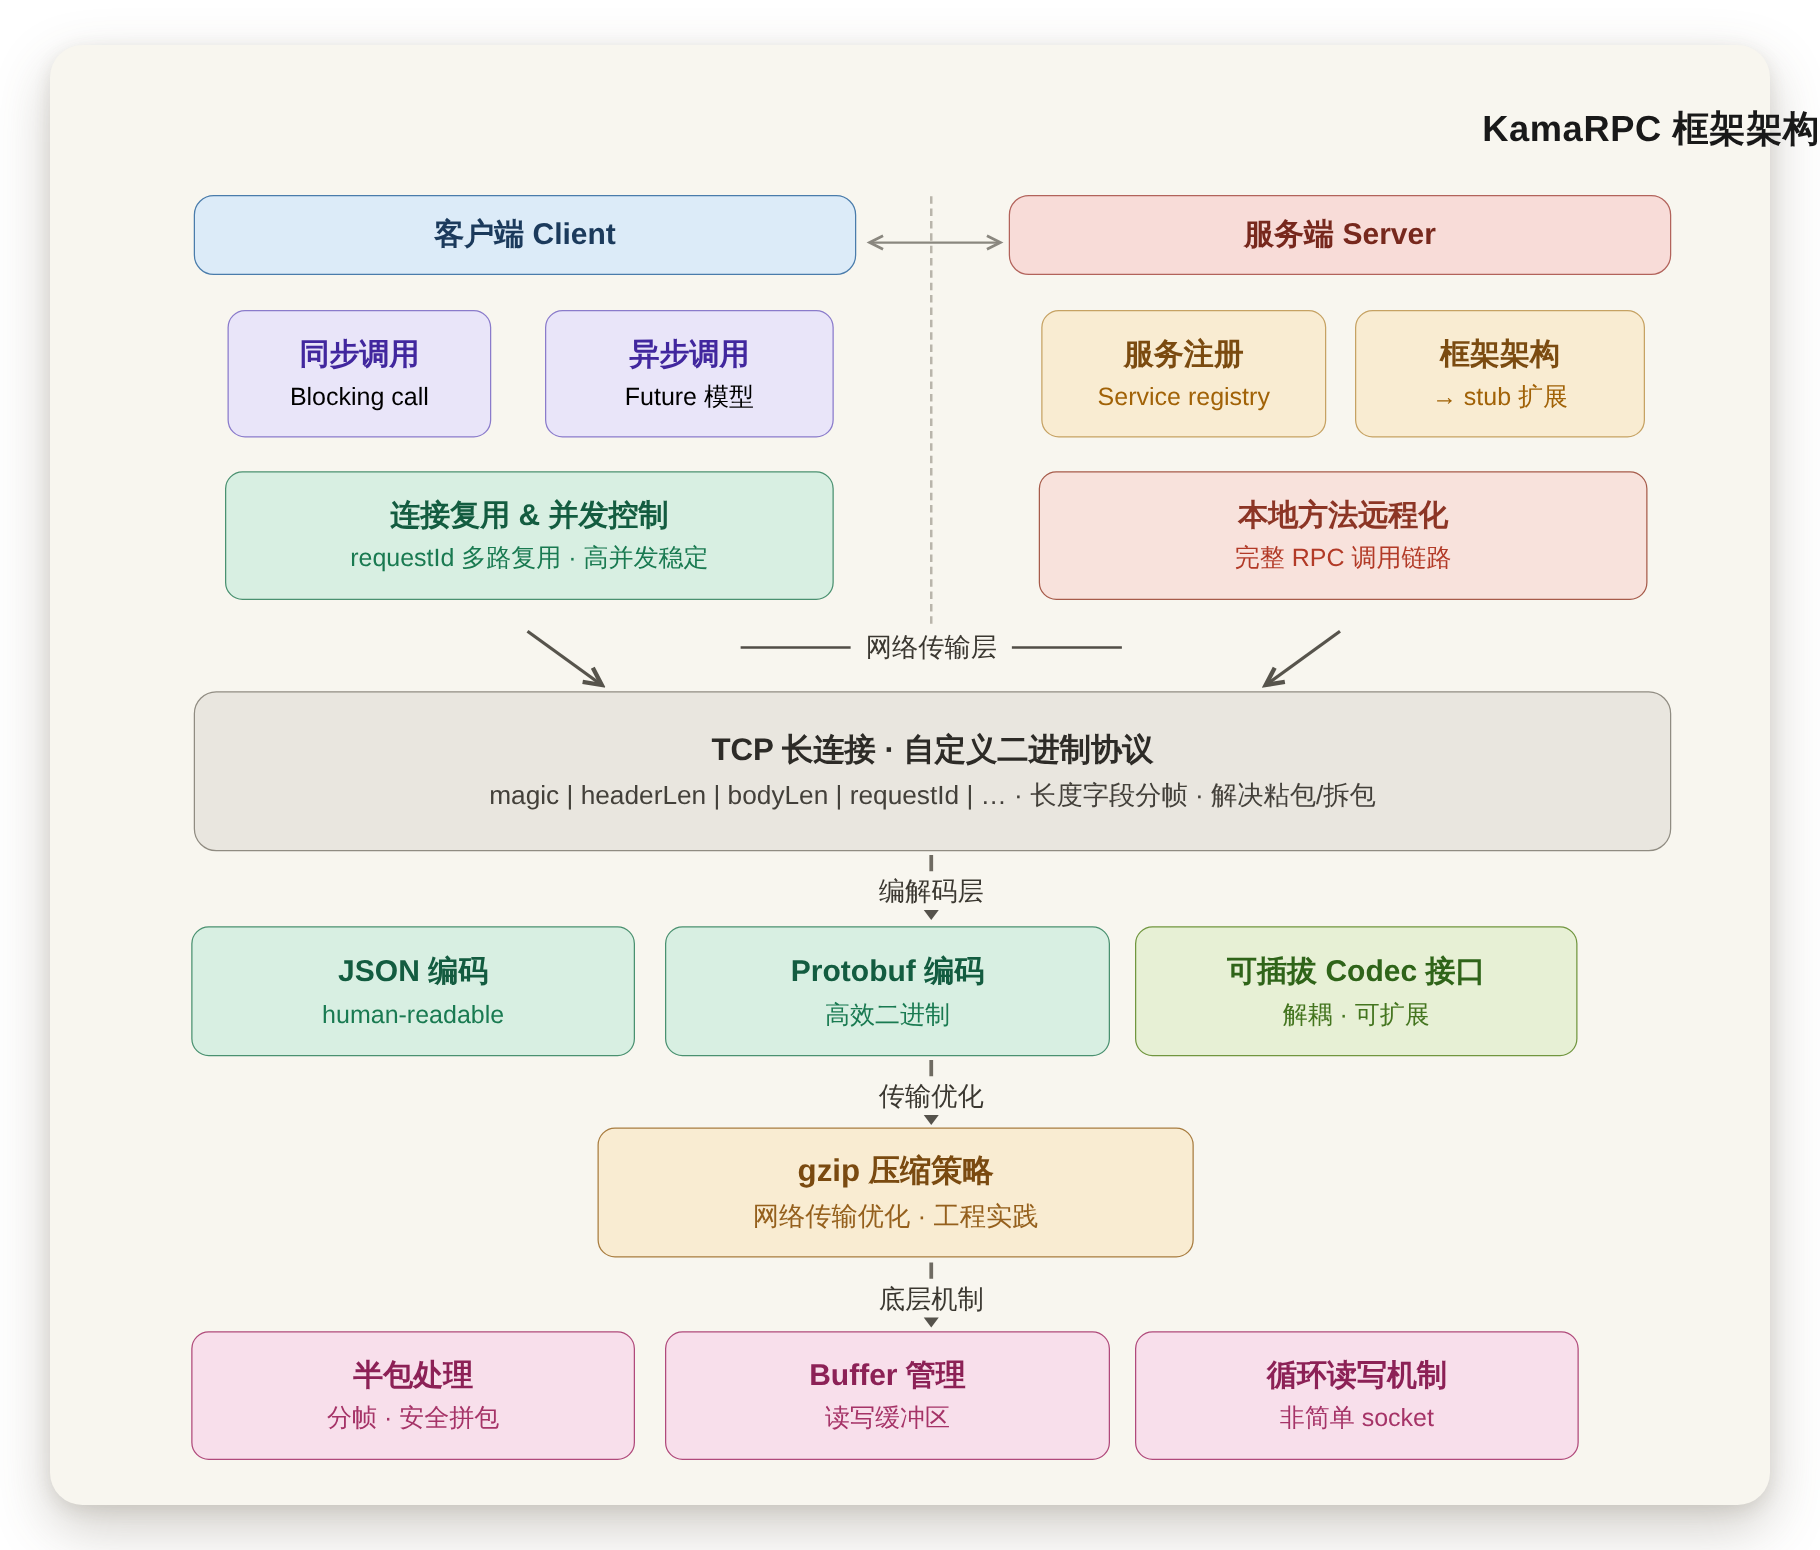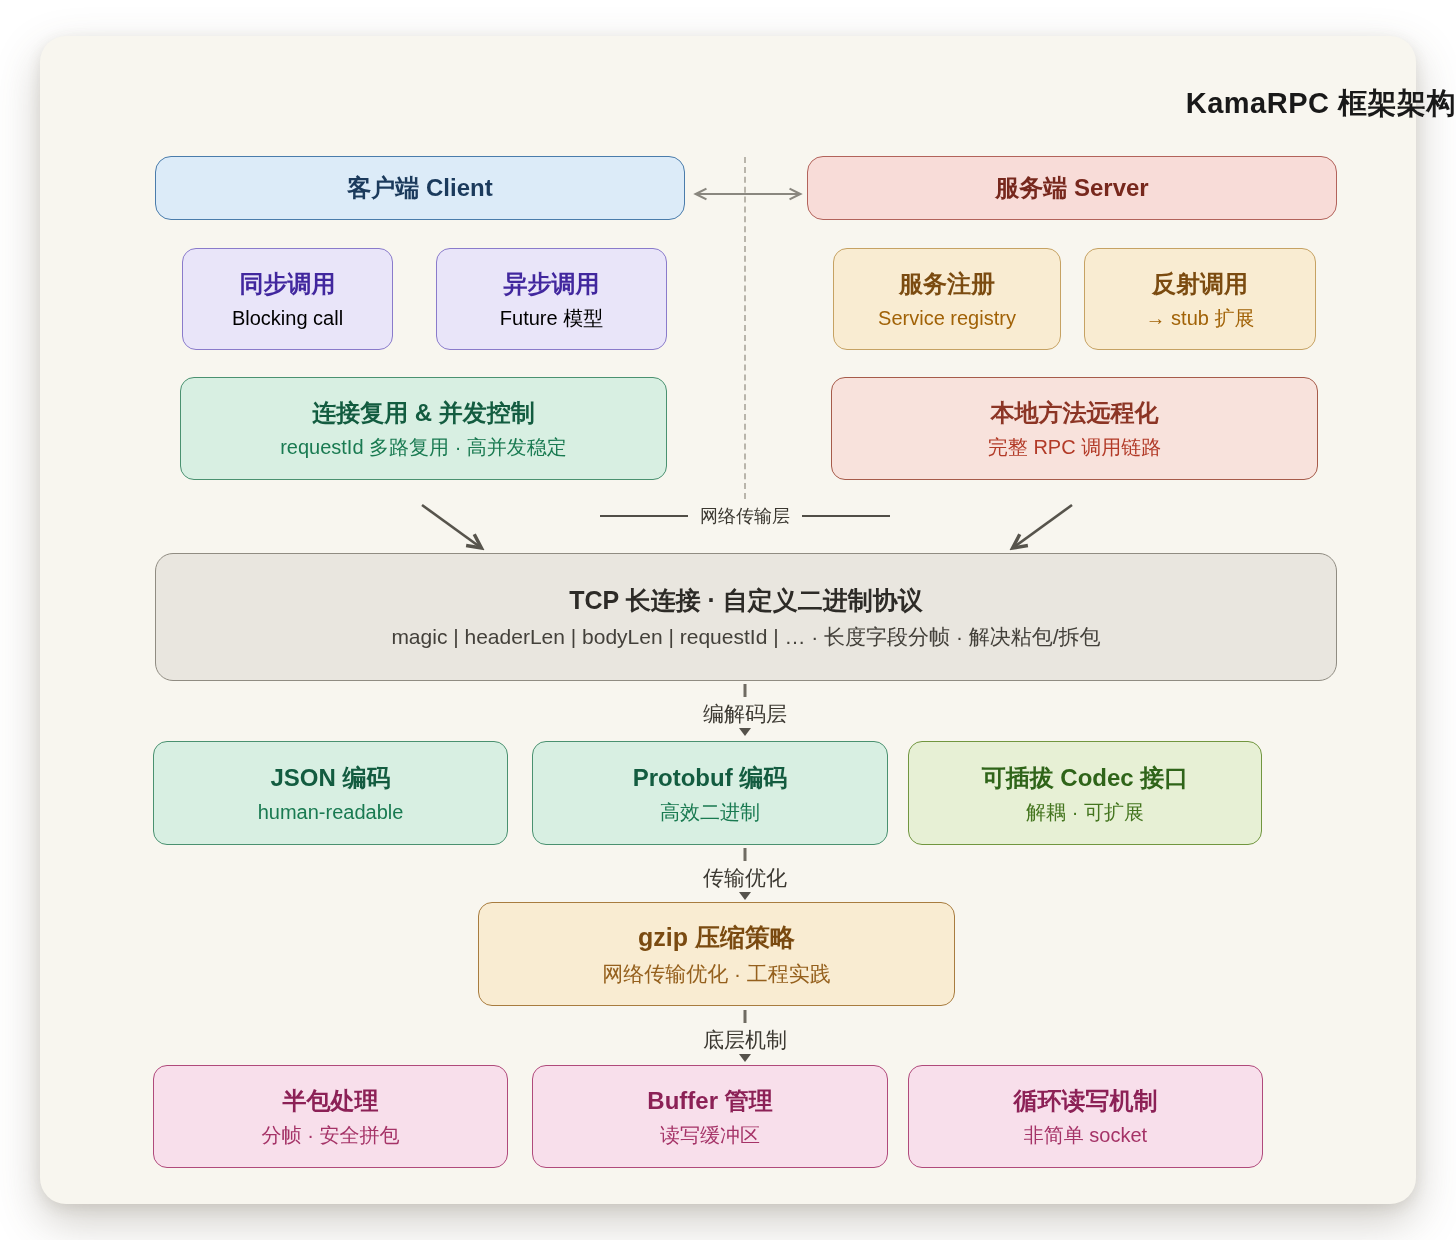--- a/index.html
+++ b/index.html
@@ -44,21 +44,21 @@
     position:absolute; transform:translateX(-50%); font-size:21px; color:#3b3831;
     white-space:nowrap; line-height:26px;
   }
   .tick { position:absolute; width:3px; height:13px; background:#6f6b62; transform:translateX(-50%); }
   .tri {
     position:absolute; width:0; height:0; transform:translateX(-50%);
     border-left:6px solid transparent; border-right:6px solid transparent; border-top:8px solid #55524b;
   }
   .transport {
     position:absolute; transform:translateX(-50%); display:flex; align-items:center; gap:12px;
-    font-size:18px; color:#3b3831; white-space:nowrap;
+    font-size:21px; color:#3b3831; white-space:nowrap;
   }
   .hline { width:88px; height:2px; background:#514e47; }
 </style>
 </head>
 <body>
 
 <div class="stage">
   <div class="card"></div>
 
   <div class="title">KamaRPC 框架架构</div>
@@ -91,21 +91,21 @@
   <div class="node v-purple" style="left:436px;top:248px;width:231px;height:102px">
     <div class="t">异步调用</div>
     <div class="s">Future 模型</div>
   </div>
 
   <div class="node v-tan" style="left:833px;top:248px;width:228px;height:102px">
     <div class="t">服务注册</div>
     <div class="s">Service registry</div>
   </div>
   <div class="node v-tan" style="left:1084px;top:248px;width:232px;height:102px">
-    <div class="t">反射调用</div>
+    <div class="t">框架架构</div>
     <div class="s">→ stub 扩展</div>
   </div>
 
   <div class="node v-mint" style="left:180px;top:377px;width:487px;height:103px">
     <div class="t">连接复用 &amp; 并发控制</div>
     <div class="s">requestId 多路复用 · 高并发稳定</div>
   </div>
   <div class="node v-red" style="left:831px;top:377px;width:487px;height:103px">
     <div class="t">本地方法远程化</div>
     <div class="s">完整 RPC 调用链路</div>

